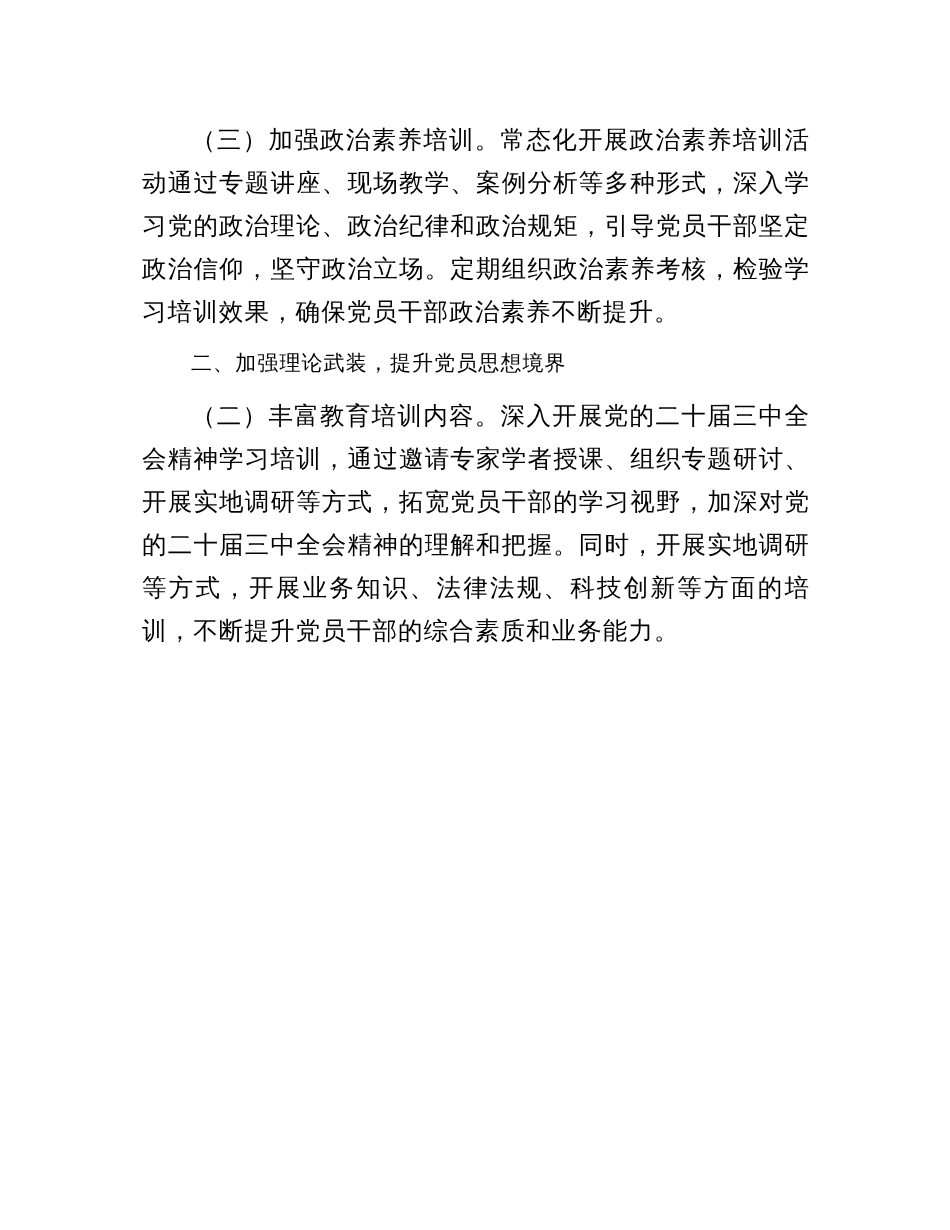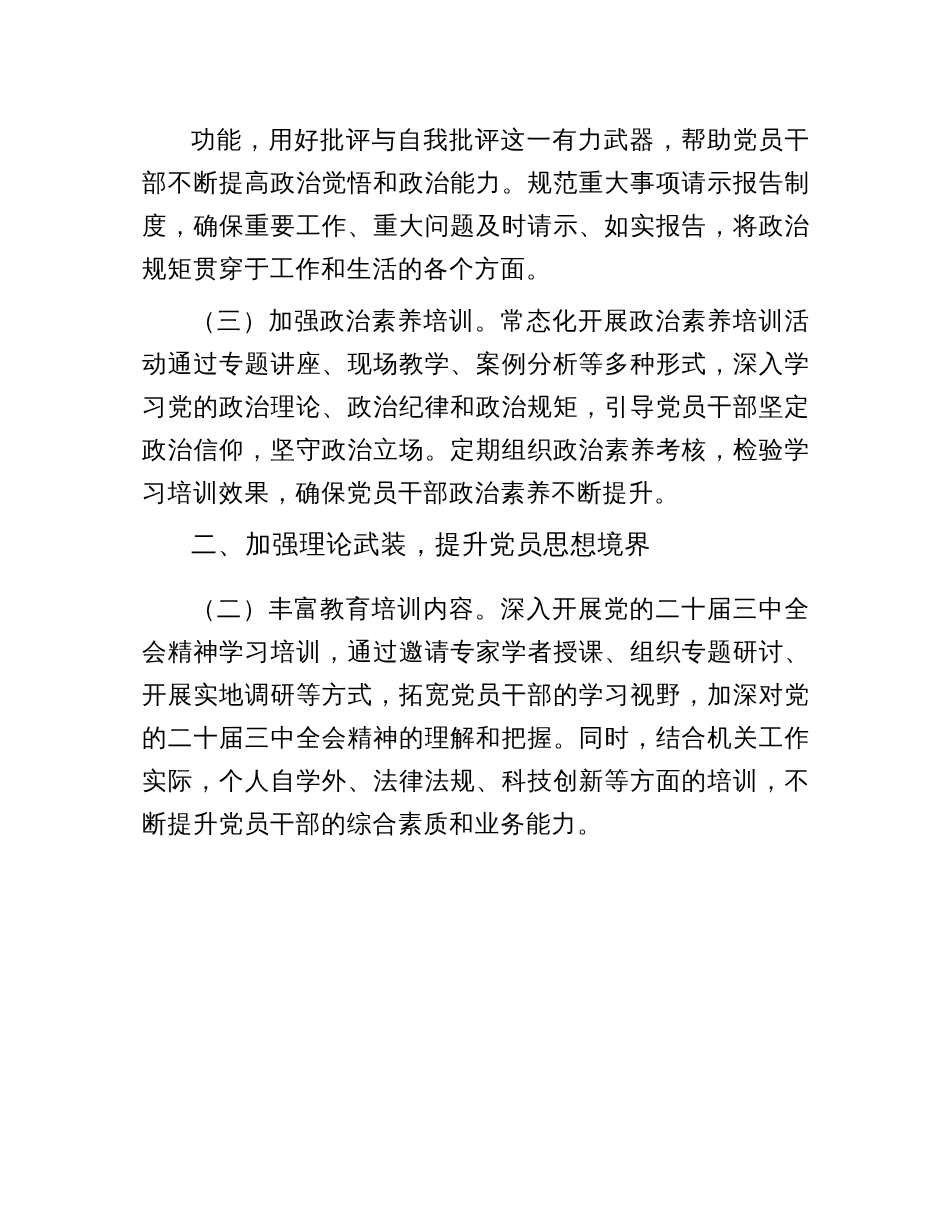--- a/index.html
+++ b/index.html
@@ -26,28 +26,27 @@
     font-size: 24.5px;
     line-height: 43px;
     text-indent: 49px;
     letter-spacing: 1.1px;
     text-align: justify;
     text-justify: inter-character;
     word-break: break-all;
     white-space: normal;
   }
   .heading {
-    margin: 0 0 21px 0;
-    font-size: 26px;
+    margin: 0 0 9px 0;
+    font-size: 21px;
     line-height: 43px;
     text-indent: 49px;
     letter-spacing: 1.1px;
   }
 </style>
 </head>
 <body>
 
 <div class="page">
-  <p class="para">功能，用好批评与自我批评这一有力武器，帮助党员干部不断提高政治觉悟和政治能力。规范重大事项请示报告制度，确保重要工作、重大问题及时请示、如实报告，将政治规矩贯穿于工作和生活的各个方面。</p>
   <p class="para">（三）加强政治素养培训。常态化开展政治素养培训活动通过专题讲座、现场教学、案例分析等多种形式，深入学习党的政治理论、政治纪律和政治规矩，引导党员干部坚定政治信仰，坚守政治立场。定期组织政治素养考核，检验学习培训效果，确保党员干部政治素养不断提升。</p>
   <p class="heading">二、加强理论武装，提升党员思想境界</p>
-  <p class="para">（二）丰富教育培训内容。深入开展党的二十届三中全会精神学习培训，通过邀请专家学者授课、组织专题研讨、开展实地调研等方式，拓宽党员干部的学习视野，加深对党的二十届三中全会精神的理解和把握。同时，结合机关工作实际，个人自学外、法律法规、科技创新等方面的培训，不断提升党员干部的综合素质和业务能力。</p>
+  <p class="para">（二）丰富教育培训内容。深入开展党的二十届三中全会精神学习培训，通过邀请专家学者授课、组织专题研讨、开展实地调研等方式，拓宽党员干部的学习视野，加深对党的二十届三中全会精神的理解和把握。同时，开展实地调研等方式，开展业务知识、法律法规、科技创新等方面的培训，不断提升党员干部的综合素质和业务能力。</p>
 </div>
 
 </body></html>

